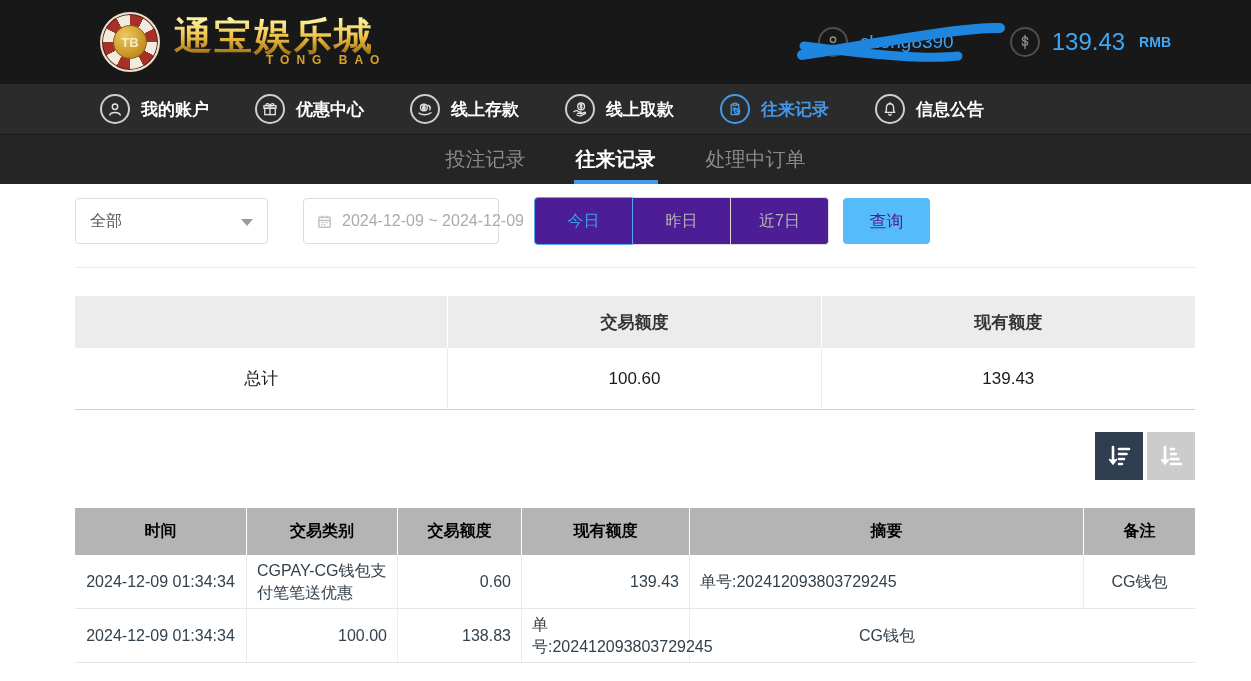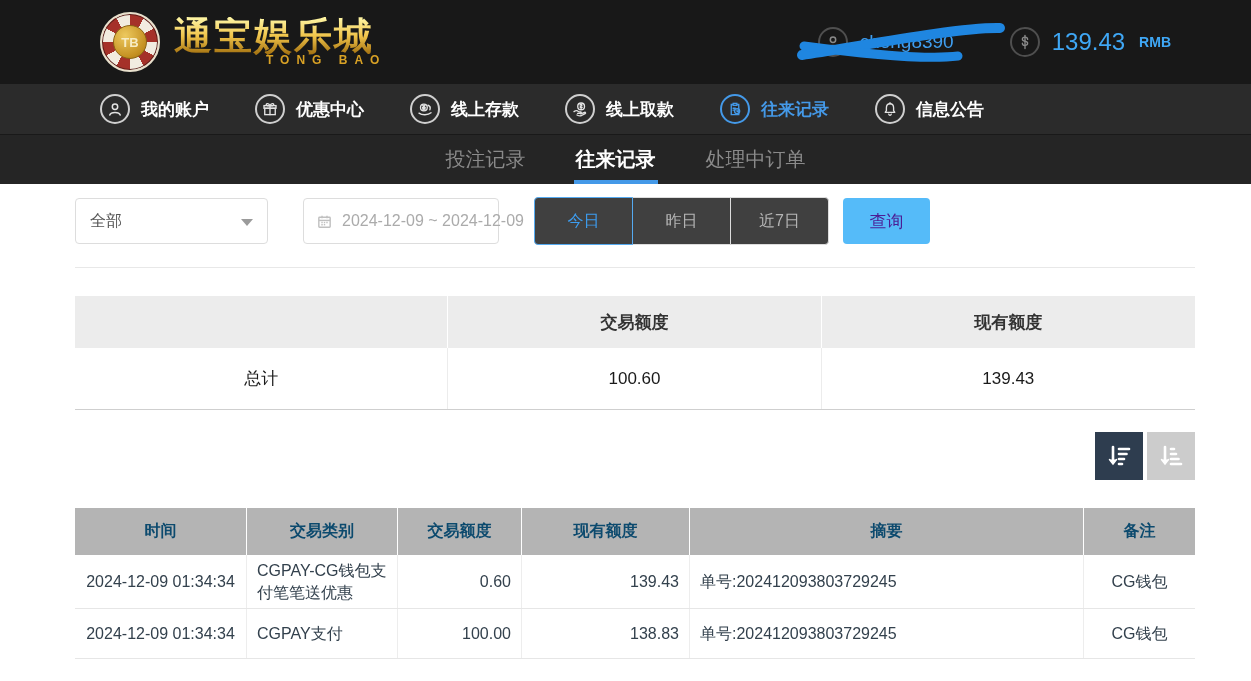--- a/index.html
+++ b/index.html
@@ -59,21 +59,21 @@
   .select-box { width:193px; height:46px; border:1px solid #ddd; border-radius:4px;
     display:flex; align-items:center; padding:0 14px; position:relative; cursor:pointer;
     color:#555; font-size:16px; background:#fff; }
   .caret { position:absolute; right:14px; top:20px; width:0; height:0;
     border-left:6px solid transparent; border-right:6px solid transparent;
     border-top:7px solid #9b9b9b; }
   .date-box { width:196px; height:46px; border:1px solid #ddd; border-radius:4px;
     display:flex; align-items:center; gap:9px; padding:0 12px; margin-left:35px;
     cursor:pointer; color:#ababab; font-size:16px; background:#fff; white-space:nowrap; }
   .btn-group { display:flex; margin-left:35px; }
-  .range-btn { width:99px; height:48px; background:#404040; border:1px solid #ddd;
+  .range-btn { width:99px; height:48px; background:#4c1d95; border:1px solid #ddd;
     color:#b5b5b5; font-size:16px; cursor:pointer; margin-left:-1px;
     font-family:inherit; }
   .range-btn:first-child { border-radius:4px 0 0 4px; margin-left:0; }
   .range-btn:last-child { border-radius:0 4px 4px 0; }
   .range-btn.active { border:1px solid #55aaf0; color:#3d9df0; position:relative; z-index:1; }
   .search-btn { width:87px; height:46px; margin-left:14px; background:#55bbf9; border:none;
     border-radius:4px; color:#4c1d95; font-size:17px; cursor:pointer; font-family:inherit; }
 
   .divider { margin-top:22px; border-top:1px solid #e8e8e8; }
 
@@ -94,21 +94,21 @@
   .sort-btn { width:48px; height:48px; border:none; cursor:pointer; display:flex;
     align-items:center; justify-content:center; }
   .sort-btn.dark { background:#2e3d4f; }
   .sort-btn.light { background:#cccccc; }
 
   
   .records { margin-top:28px; width:100%; font-size:16px; }
   .rec-row { display:grid; grid-template-columns:172px 151px 124px 168px 394px 111px; }
   .rec-head { background:#b4b4b4; height:47px; }
   .rec-head > div { display:flex; align-items:center; justify-content:center;
-    color:#0c4a6e; font-weight:bold; border-right:1px solid #fff; }
+    color:#000000; font-weight:bold; border-right:1px solid #fff; }
   .rec-head > div:last-child { border-right:none; }
   .rec-body { min-height:50px; border-bottom:1px solid #e6e6e6; background:#fff; }
   .rec-body > div { display:flex; align-items:center; color:#33414d;
     border-right:1px solid #ededed; padding:5px 10px; line-height:1.35; }
   .rec-body > div:last-child { border-right:none; }
   .cell-center { justify-content:center; }
   .cell-right { justify-content:flex-end; }
   .cell-left { justify-content:flex-start; }
 
   
@@ -331,21 +331,20 @@
       <div class="cell-center">2024-12-09 01:34:34</div>
       <div class="cell-left">CGPAY-CG钱包支付笔笔送优惠</div>
       <div class="cell-right">0.60</div>
       <div class="cell-right">139.43</div>
       <div class="cell-left">单号:202412093803729245</div>
       <div class="cell-center">CG钱包</div>
     </div>
 
     <div class="rec-row rec-body">
       <div class="cell-center">2024-12-09 01:34:34</div>
-      <div class="cell-left">CGPAY支付</div>
       <div class="cell-right">100.00</div>
       <div class="cell-right">138.83</div>
       <div class="cell-left">单号:202412093803729245</div>
       <div class="cell-center">CG钱包</div>
     </div>
   </div>
 
   <div class="pagination">
     <button class="page-btn pb-1"></button>
     <button class="page-btn pb-2"></button>

